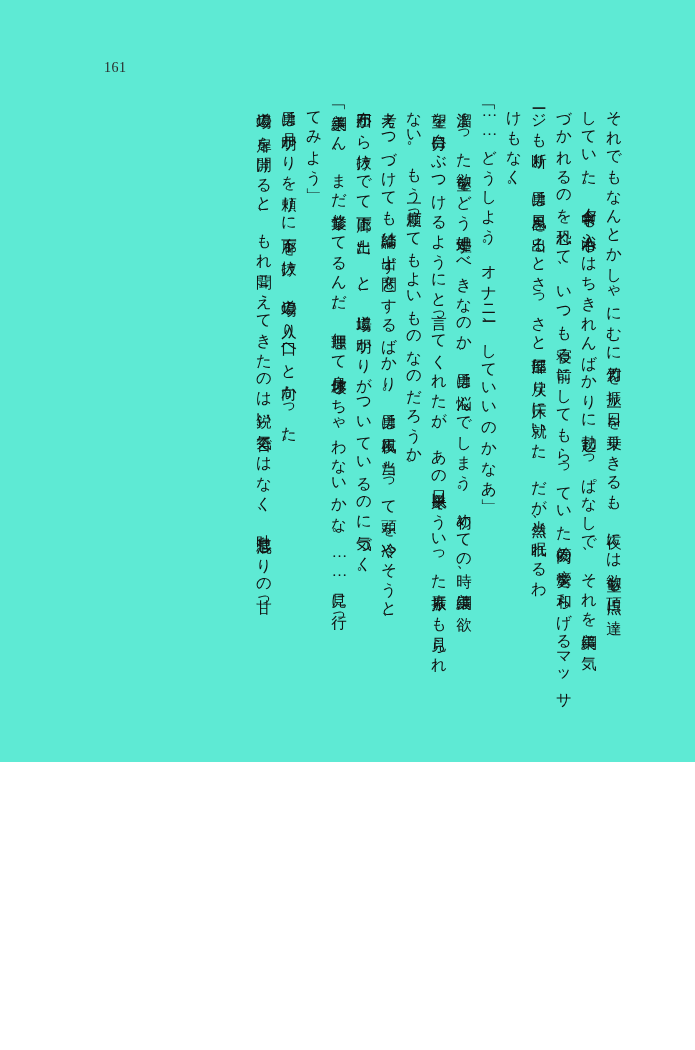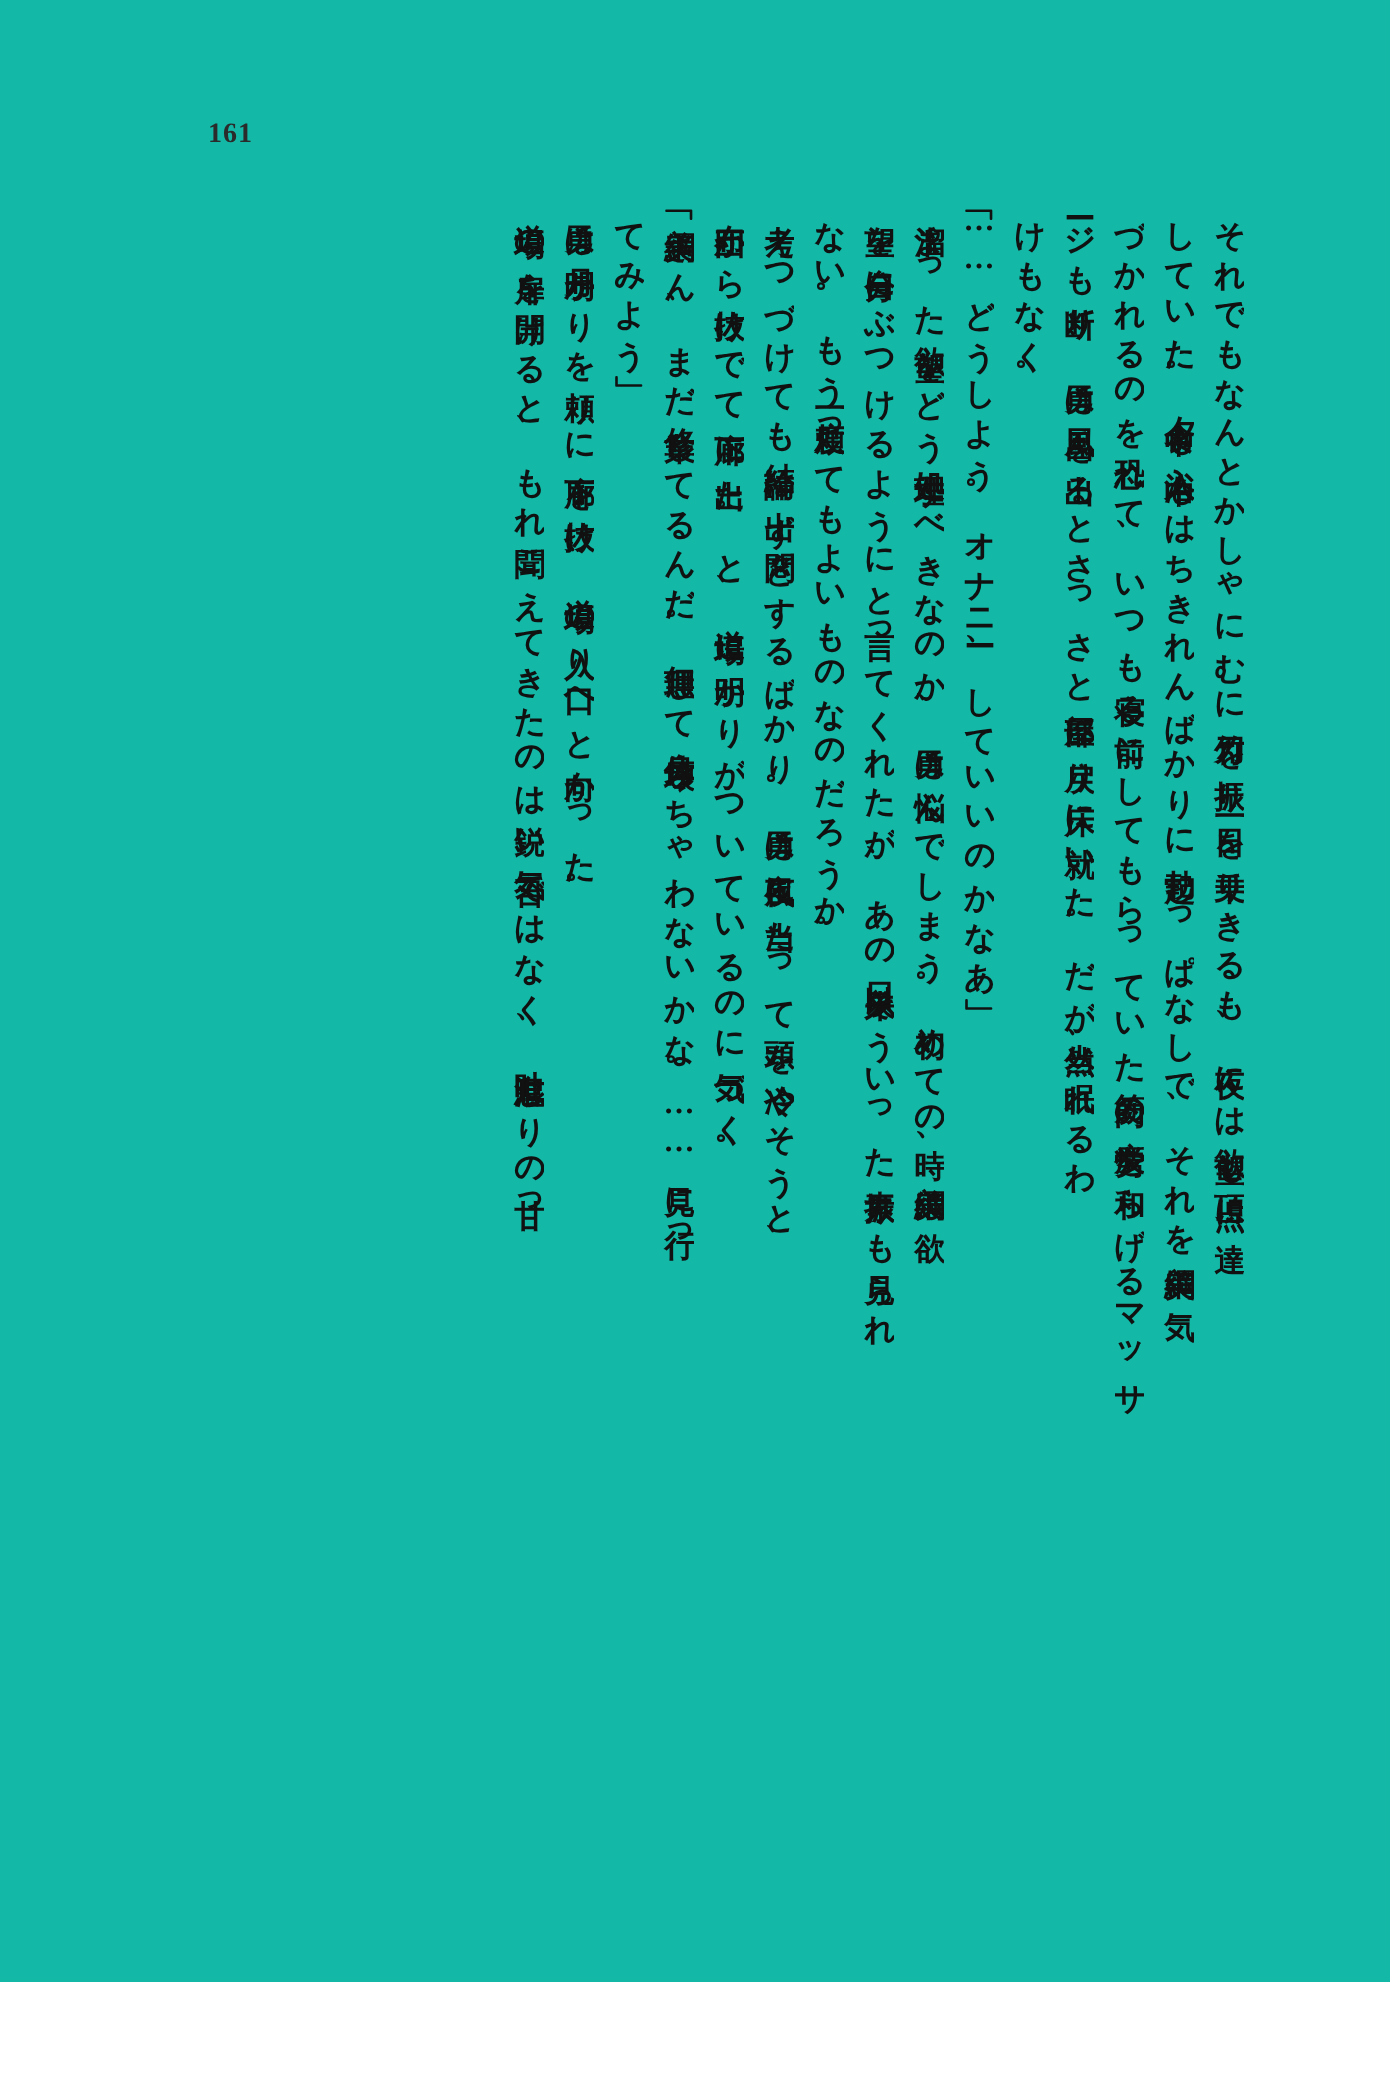--- a/index.html
+++ b/index.html
@@ -7,24 +7,23 @@
     padding: 0;
     background: #ffffff;
   }
   body {
     font-family: "Liberation Serif", "DejaVu Serif", serif;
     color: #1a1a1a;
   }
   .page {
     position: relative;
     width: 695px;
-    height: 991px;
-    background: #14b8a6;
+    height: 762px;
+    background: #5eead4;
     overflow: hidden;
-    font-weight: bold;
   }
   .page-number {
     position: absolute;
     top: 60px;
     left: 104px;
     font-size: 14px;
     letter-spacing: 0.5px;
     color: #2b2b2b;
     font-family: "Liberation Serif", "DejaVu Serif", serif;
   }

